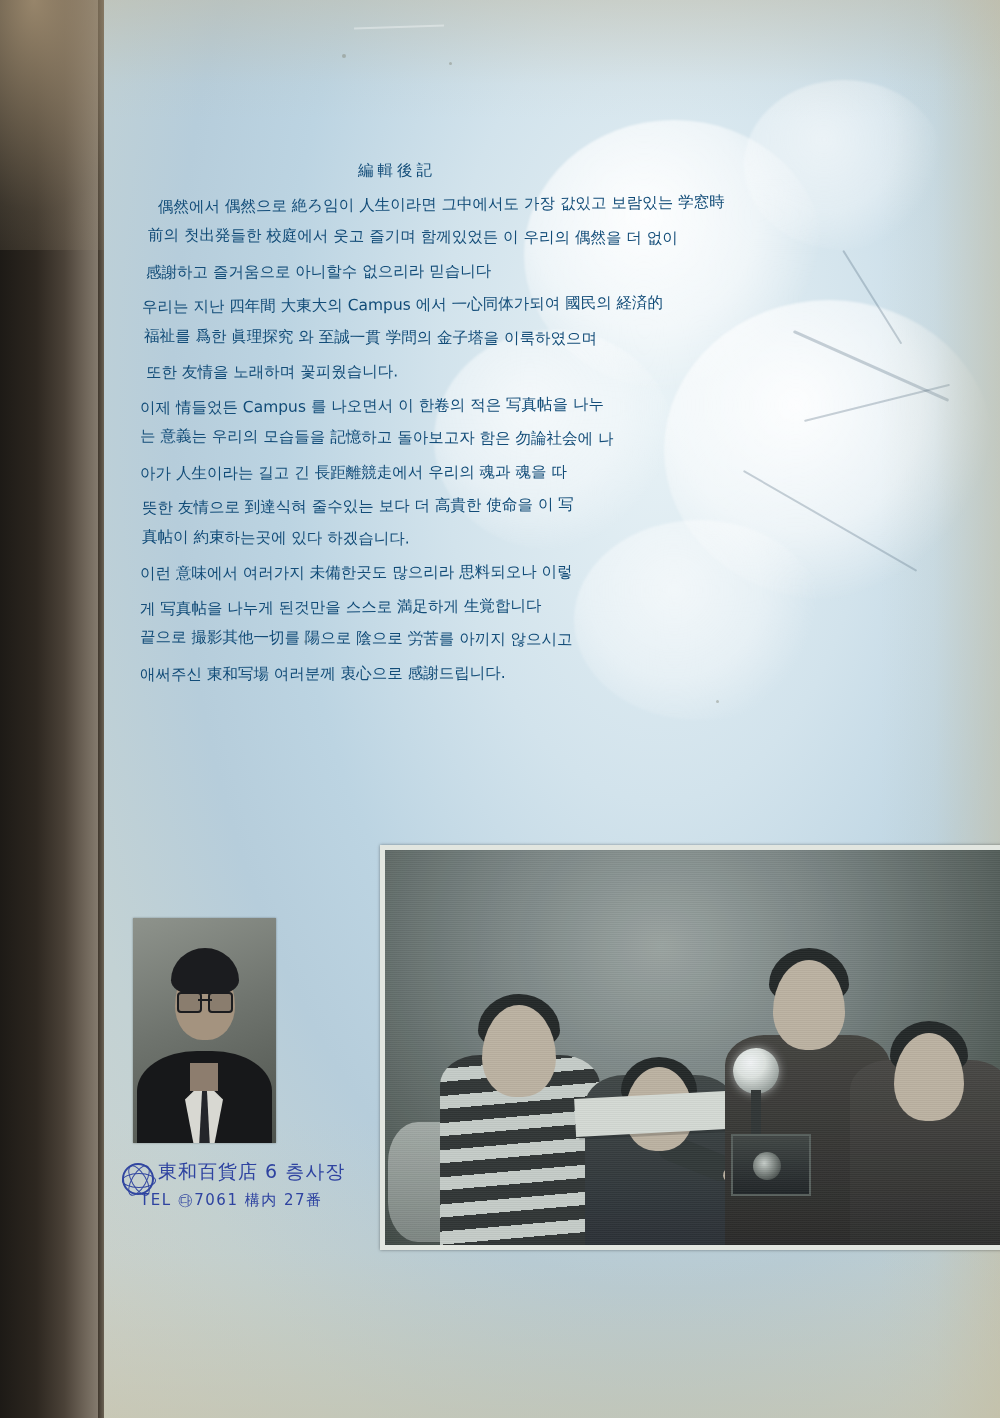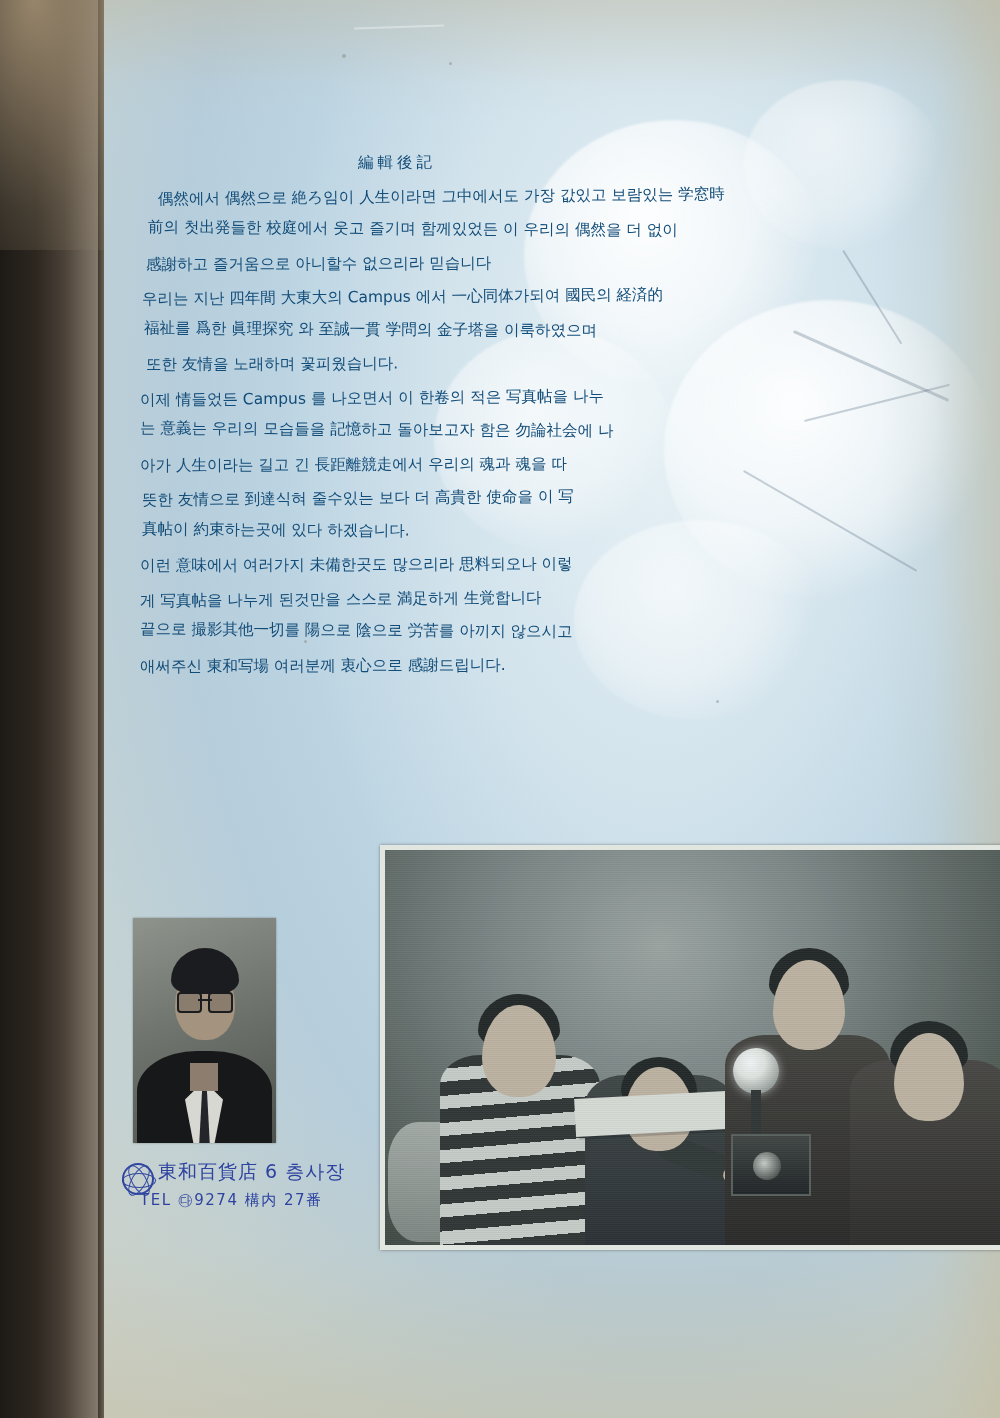--- a/index.html
+++ b/index.html
@@ -83,21 +83,21 @@
   .hand {
     position: absolute;
     color: #0f4a72;
     font-family: "DejaVu Sans", sans-serif;
     letter-spacing: 0.5px;
     white-space: nowrap;
   }
   .textblock {
     position: absolute;
     left: 140px;
-    top: 152px;
+    top: 160px;
     width: 700px;
   }
   .textblock .row {
     position: relative;
     height: 33.5px;
     color: #124c78;
     font-family: "DejaVu Sans", sans-serif;
     font-size: 15.5px;
     white-space: nowrap;
   }
@@ -458,21 +458,21 @@
   </div>
 
   <div class="stamp">
     <div class="logo">
       <div class="ring"></div>
       <div class="ov"></div>
       <div class="ov ov2"></div>
       <div class="ov ov3"></div>
     </div>
     <div class="s-main">東和百貨店 6 층사장</div>
-    <div class="s-tel">TEL ㉰9274 構内 27番</div>
+    <div class="s-tel">TEL ㉰7061 構内 27番</div>
   </div>
 
   <div class="photo">
     <div class="backdrop"></div>
     <div class="chair"></div>
     <div class="chair-r"></div>
     <div class="table"></div>
     <div class="tablecloth"></div>
 
     <div class="fig f1">

